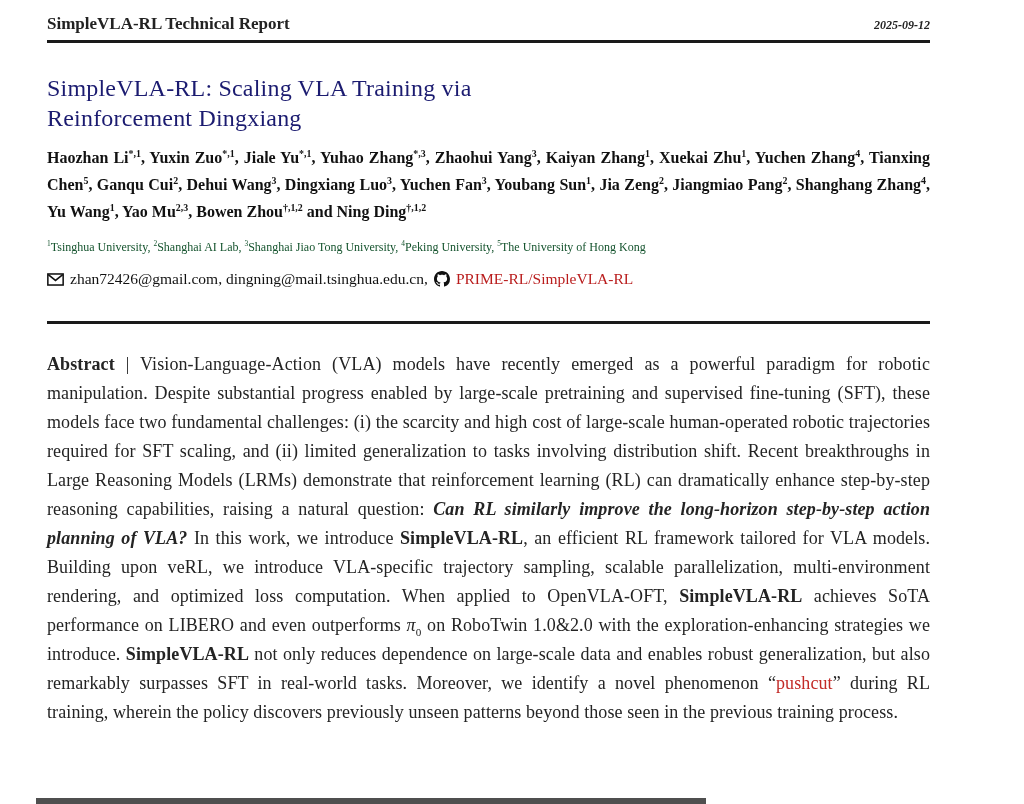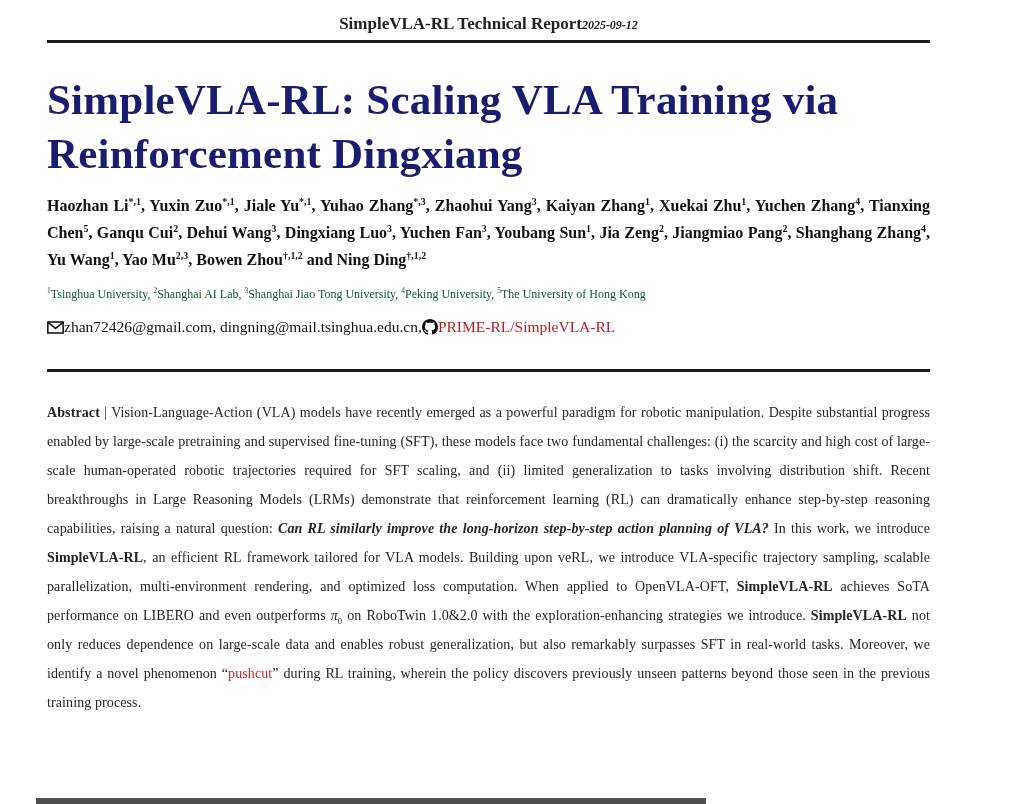--- a/index.html
+++ b/index.html
@@ -8,30 +8,30 @@
     width:1024px;height:804px;
     background:#ffffff;
     font-family:"Liberation Serif", serif;
     color:#222222;
     overflow:hidden;
     box-sizing:border-box;
     padding:14px 94px 0 47px;
   }
   
   .running-head{
-    display:flex;justify-content:center;align-items:baseline;
+    display:flex;justify-content:space-between;align-items:baseline;
     font-size:17px;font-weight:bold;
   }
   .running-head .date{font-weight:bold;font-style:italic;font-size:12px;}
   .rule{background:#1a1a1a;border:none;}
   .rule-top{height:2.5px;margin-top:6px;}
   
   .title{
     margin:30px 0 0 0;
-    font-size:43px;line-height:1.26;font-weight:bold;
+    font-size:24px;line-height:1.26;font-weight:normal;
     color:#1b1b70;
     letter-spacing:.2px;
   }
   
   .authors{
     margin:12px 0 0 0;
     font-size:16px;font-weight:bold;line-height:1.68;
     text-align:justify;
     color:#111111;
   }
@@ -40,30 +40,30 @@
     font-size:12px;line-height:1.4;color:#14532d;
     white-space:nowrap;
   }
   .notes{
     margin:9px 0 0 0;
     font-size:14px;line-height:1.4;color:#1d1d1d;
   }
   .contact{
     margin:13px 0 0 0;
     font-size:15.5px;line-height:1.4;color:#111111;
-    display:flex;align-items:center;
+    display:flex;align-items:center;gap:6px;
   }
   .contact .icon{display:inline-flex;align-items:center;}
   .contact .icon svg{display:block;}
   .repo{color:#b91c1c;text-decoration:none;cursor:pointer;}
   .rule-mid{height:3px;margin-top:31px;}
   
   .abstract{
     margin:26px 0 0 0;
-    font-size:14px;line-height:29px;
+    font-size:18px;line-height:29px;
     text-align:justify;
     color:#242424;
     letter-spacing:.1px;
   }
   
   .seg-n{}
   .seg-b{font-weight:bold;}
   .seg-i{font-style:italic;}
   .seg-bi{font-weight:bold;font-style:italic;}
   .seg-red{color:#c22a27;}

